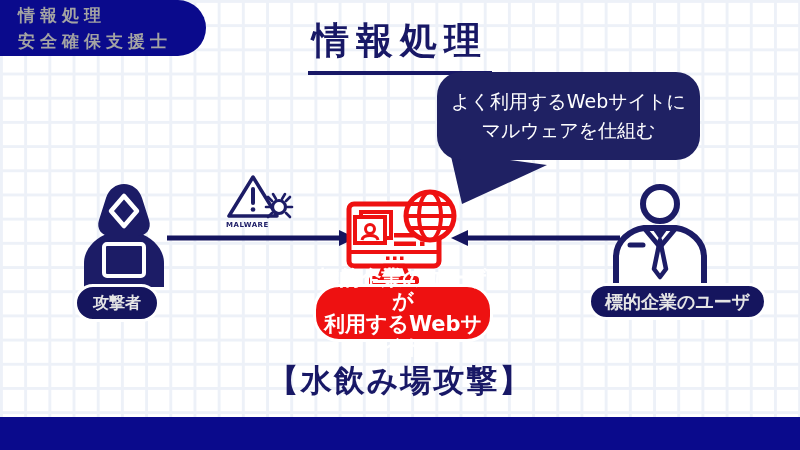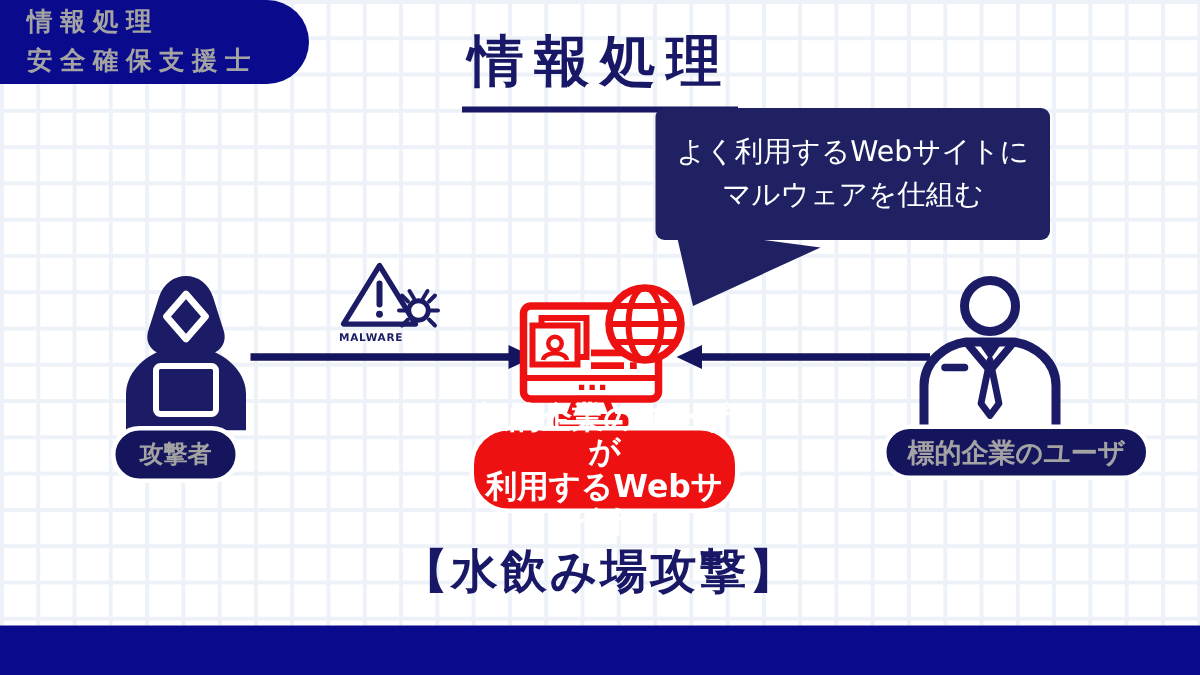--- a/index.html
+++ b/index.html
@@ -20,29 +20,29 @@
     padding-left:18px; color:#a3a3a3; font-weight:bold; font-size:17px;
     line-height:26px; letter-spacing:5px;
   }
   .title{
     position:absolute; top:16px; left:50%; transform:translateX(-50%);
     font-size:37px; font-weight:900; color:#181866; letter-spacing:7px;
     border-bottom:4px solid #181866; padding:0 4px 5px; white-space:nowrap;
   }
   .bubble{
     position:absolute; left:437px; top:72px; width:263px; height:88px;
-    background:#1f2163; border-radius:6px; color:#fff;
+    background:#1f2163; border-radius:24px; color:#fff;
     display:flex; flex-direction:column; justify-content:center;
     text-align:center; font-size:19px; font-weight:500; line-height:29px;
     z-index:3;
   }
   .bubble-tail{ position:absolute; left:440px; top:150px; z-index:2; }
   .icon-svg{ position:absolute; }
   .pill{
-    position:absolute; background:#15155e; color:#a3a3a3; font-weight:bold;
+    position:absolute; background:#15155e; color:#e5e5e5; font-weight:bold;
     border:3px solid #fff; border-radius:20px; display:flex;
     align-items:center; justify-content:center; white-space:nowrap; z-index:4;
   }
   .pill-attacker{ left:74px; top:284px; height:38px; padding:0 16px; font-size:16px; }
   .pill-user{ left:588px; top:283px; height:37px; padding:0 14px; font-size:18px; }
   .pill-website{
     position:absolute; left:313px; top:284px; width:180px; height:58px;
     background:#ee1111; color:#fff; font-weight:bold; font-size:21px;
     line-height:23px; text-align:center; border:3px solid #fff;
     border-radius:26px; display:flex; flex-direction:column;

